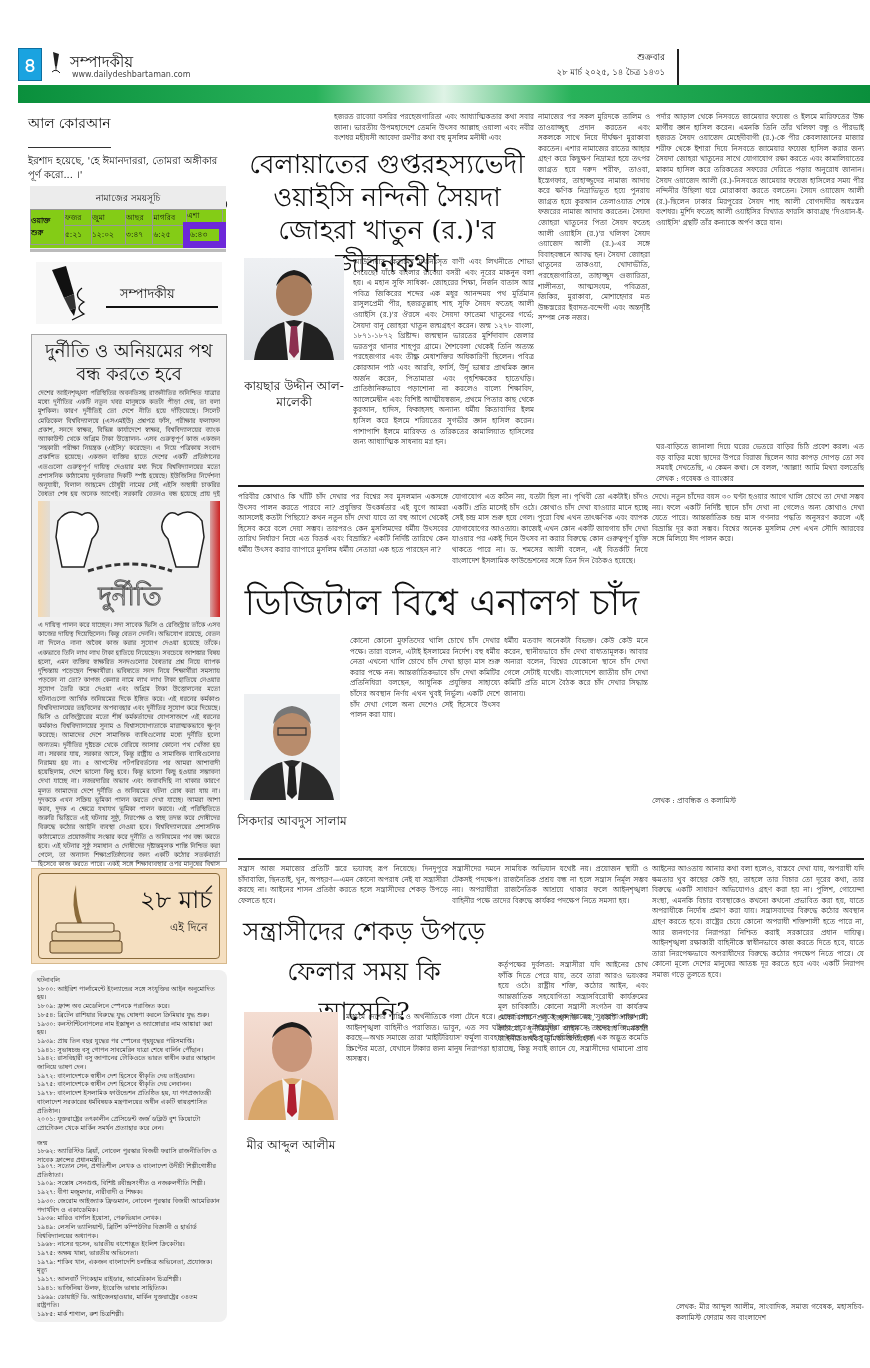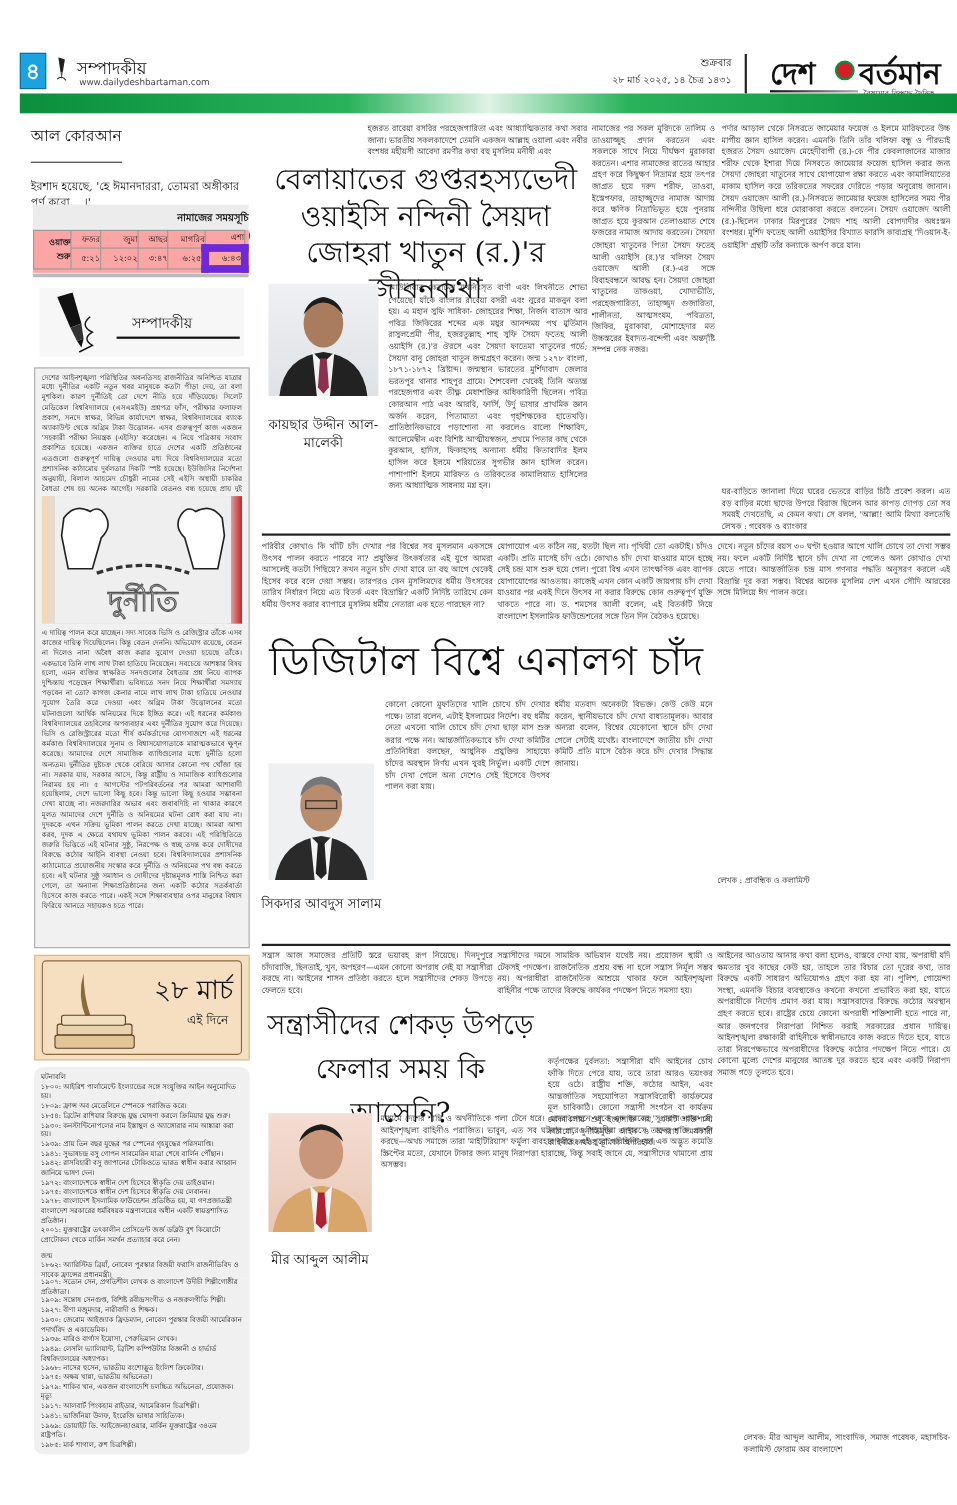--- a/index.html
+++ b/index.html
@@ -31,39 +31,32 @@
   <svg class="abs pen-sm" viewBox="0 0 12 22">
       <path d="M3 0 L9 2 L7 14 L5 14 Z" fill="#222"></path>
       <path d="M5 14 L7 14 L6 20 Z" fill="#555"></path>
       <path d="M2 20 Q6 16 10 21" stroke="#222" fill="none" stroke-width="1"></path>
     </svg>
   <div class="abs sec-name">সম্পাদকীয়</div>
   <div class="abs site">www.dailydeshbartaman.com</div>
   <div class="abs dayname">শুক্রবার</div>
   <div class="abs datestr">২৮ মার্চ ২০২৫, ১৪ চৈত্র ১৪৩১</div>
   <div class="abs vbar"></div>
-  <div class="abs logo">
-    <span class="abs" style="left:5px;top:0;font-size:27px;font-weight:bold;font-family:'DejaVu Serif',serif">দেশ</span>
-    <span class="abs logo-icon" style="left:64px;top:9px"></span>
-    <span class="abs" style="left:86px;top:0;font-size:27px;font-weight:bold;font-family:'DejaVu Serif',serif">বর্তমান</span>
-    <span class="abs" style="left:5px;top:36px;width:80px;height:2px;background:linear-gradient(90deg,#111,#aaa)"></span>
-    <span class="abs" style="left:90px;top:33px;font-size:7px">বৈষম্যের বিরুদ্ধে দৈনিক</span>
-  </div>
   <div class="abs greenbar"></div>
 </div>
 
 <div class="abs" style="left:28px;top:112px;width:200px">
   <div style="font-size:14px;font-family:Liberation Sans, sans-serif;border-bottom:1px solid #333;display:inline-block;padding-bottom:11px">আল কোরআন</div>
-  <div style="font-size:10px;line-height:14px;margin-top:16px;font-family:'DejaVu Serif',serif">ইরশাদ হয়েছে, 'হে ঈমানদাররা, তোমরা অঙ্গীকার পূর্ণ করো... ।'</div>
+  <div style="font-size:10px;line-height:14px;margin-top:6px;font-family:'DejaVu Serif',serif">ইরশাদ হয়েছে, 'হে ঈমানদাররা, তোমরা অঙ্গীকার পূর্ণ করো... ।'</div>
   <div style="font-size:10px;text-align:right;margin-top:14px;font-family:'DejaVu Serif',serif">(সুরা : মায়েদা, আয়াত : ১)</div>
 </div>
 
 <div class="abs" style="left:30px;top:186px;width:196px;height:66px;background:#ececec;border-bottom:3px solid #bbb">
-  <div style="text-align:right;font-size:9px;font-weight:bold;padding:5px 0 3px">নামাজের সময়সূচি</div>
-  <table style="width:100%;font-size:7.5px;text-align:right;background:#fca5a5">
+  <div style="text-align:center;font-size:9px;font-weight:normal;padding:5px 0 3px">নামাজের সময়সূচি</div>
+  <table style="width:100%;font-size:7.5px;text-align:left;background:#84cc16">
     <tbody>
         <tr>
       <td rowspan="2" style="border:1px solid #999;width:34px;font-weight:bold">ওয়াক্ত শুরু</td>
       <td style="border:1px solid #999">ফজর</td>
       <td style="border:1px solid #999">জুমা</td>
       <td style="border:1px solid #999">আছর</td>
       <td style="border:1px solid #999">মাগরিব</td>
       <td style="border:1px solid #999">এশা</td>
     </tr>
     <tr>
@@ -82,20 +75,21 @@
     <path d="M8 4 L22 0 L30 28 L20 32 Z" fill="#111"></path>
     <path d="M20 32 L30 28 L32 42 L26 44 Z" fill="#333"></path>
     <path d="M26 44 L32 42 L30 50 Z" fill="#111"></path>
     <path d="M38 22 Q28 30 40 36 Q30 42 40 48 Q32 52 28 54" stroke="#111" fill="none" stroke-width="1.3"></path>
   </svg>
   <div class="abs" style="left:84px;top:22px;font-size:13px;font-family:'DejaVu Serif',serif">সম্পাদকীয়</div>
   <div class="abs" style="left:70px;top:44px;width:112px;height:1.5px;background:#111"></div>
 </div>
 
 <div class="abs" style="left:31px;top:334px;width:196px;height:528px;border:1px solid #aaa;background:#f1f1f1;padding:4px 6px">
+  <div class="headline" style="position:static;font-size:18px;line-height:23px;margin-bottom:4px">দুর্নীতি ও অনিয়মের পথ বন্ধ করতে হবে</div>
   <div class="col" style="position:static;font-size:6.4px;line-height:9.2px;height:108px;overflow:hidden">দেশের আইনশৃঙ্খলা পরিস্থিতির অবনতিসহ রাজনীতির অনিশ্চিত যাত্রার মধ্যে দুর্নীতির একটি নতুন খবর মানুষকে কতটা পীড়া দেয়, তা বলা মুশকিল। কারণ দুর্নীতিই তো দেশে নীতি হয়ে দাঁড়িয়েছে। সিলেট মেডিকেল বিশ্ববিদ্যালয়ে (এসএমইউ) প্রশ্নপত্র ফাঁস, পরীক্ষার ফলাফল প্রকাশ, সনদে স্বাক্ষর, বিভিন্ন কার্যাদেশে স্বাক্ষর, বিশ্ববিদ্যালয়ের ব্যাংক অ্যাকাউন্ট থেকে অগ্রিম টাকা উত্তোলন- এসব গুরুত্বপূর্ণ কাজ একজন 'সহকারী পরীক্ষা নিয়ন্ত্রক (এইসি)' করেছেন। এ নিয়ে পত্রিকায় সংবাদ প্রকাশিত হয়েছে। একজন ব্যক্তির হাতে দেশের একটি প্রতিষ্ঠানের এতগুলো গুরুত্বপূর্ণ দায়িত্ব দেওয়ার মধ্য দিয়ে বিশ্ববিদ্যালয়ের মতো প্রশাসনিক কাঠামোয় দুর্বলতার দিকটি স্পষ্ট হয়েছে। ইউজিসির নির্দেশনা অনুযায়ী, বিলাল আহমেদ চৌধুরী নামের সেই এইসি অস্থায়ী চাকরির বৈধতা শেষ হয় অনেক আগেই। সরকারি বেতনও বন্ধ হয়েছে প্রায় দুই বছর আগে। তবু তিনি দুই বছর ধরে</div>
   <div style="height:116px;margin:4px 0;background:linear-gradient(90deg,#f5d9b0 0%,#ddd 8%,#e8e8e8 50%,#ddd 92%,#c22 100%);position:relative;overflow:hidden">
     <svg width="184" height="116" viewBox="0 0 184 116">
       <rect x="12" y="0" width="160" height="116" fill="#efefef"></rect>
       <path d="M20 20 q10 -14 24 -6 q8 -6 14 4 q6 10 -4 20 l-8 28 l-22 0 l-6 -30 z" fill="#fff" stroke="#222" stroke-width="1.5"></path>
       <path d="M164 20 q-10 -14 -24 -6 q-8 -6 -14 4 q-6 10 4 20 l8 28 l22 0 l6 -30 z" fill="#fff" stroke="#222" stroke-width="1.5"></path>
       <path d="M50 70 q42 -14 84 0" stroke="#333" fill="none" stroke-width="3" stroke-dasharray="6 3"></path>
       <text x="92" y="104" text-anchor="middle" font-size="26" fill="none" stroke="#555" stroke-width="1" font-family="DejaVu Sans, sans-serif">দুর্নীতি</text>
     </svg>
   </div>
@@ -141,21 +135,21 @@
   <div>১৯৬৮: নাসের হুসেন, ভারতীয় বংশোদ্ভূত ইংলিশ ক্রিকেটার।</div>
   <div>১৯৭৫: অক্ষয় খান্না, ভারতীয় অভিনেতা।</div>
   <div>১৯৭৯: শাকিব খান, একজন বাংলাদেশি চলচ্চিত্র অভিনেতা, প্রযোজক।</div>
   <div>মৃত্যু</div>
   <div>১৯১৭: আলবার্ট পিংকহাম রাইডার, আমেরিকান চিত্রশিল্পী।</div>
   <div>১৯৪১: ভার্জিনিয়া উলফ, ইংরেজি ভাষার সাহিত্যিক।</div>
   <div>১৯৬৯: ডোয়াইট ডি. আইজেনহাওয়ার, মার্কিন যুক্তরাষ্ট্রের ৩৪তম রাষ্ট্রপতি।</div>
   <div>১৯৮৫: মার্ক শাগাল, রুশ চিত্রশিল্পী।</div>
 </div>
 
-<div class="col" style="left:334px;top:112px;width:200px;height:32px;overflow:hidden">হজরত রাবেয়া বসরির পরহেজগারিতা এবং আধ্যাত্মিকতার কথা সবার জানা। ভারতীয় সকলকাদেশে তেমনি একজন আল্লাহ ওয়ালা এবং নবীর বংশধর মহীয়সী আবেদা রমণীর কথা বহু মুসলিম মনীষী এবং</div>
+<div class="col" style="left:334px;top:112px;width:200px;height:32px;overflow:hidden">হজরত রাবেয়া বসরির পরহেজগারিতা এবং আধ্যাত্মিকতার কথা সবার জানা। ভারতীয় উপমহাদেশে তেমনি উৎসব আল্লাহ ওয়ালা এবং নবীর বংশধর মহীয়সী আবেদা রমণীর কথা বহু মুসলিম মনীষী এবং</div>
 <div class="headline" style="left:238px;top:148px;width:298px;font-size:26px;line-height:33px">বেলায়াতের গুপ্তরহস্যভেদী ওয়াইসি নন্দিনী সৈয়দা জোহরা খাতুন (র.)'র জীবনকথা</div>
 <div class="photo" style="left:244px;top:258px;width:100px;height:102px">
   <svg width="100" height="102" viewBox="0 0 100 102">
     <ellipse cx="50" cy="36" rx="18" ry="22" fill="#a87c5c"></ellipse>
     <path d="M32 28 q18 -22 36 0 q-4 -14 -18 -16 q-14 2 -18 16z" fill="#1c1c1c"></path>
     <path d="M10 102 q4 -36 40 -40 q36 4 40 40z" fill="#222"></path>
     <path d="M40 62 l10 10 l10 -10 l-4 40 l-12 0z" fill="#f2f2f2"></path>
     <path d="M47 68 l6 0 l2 26 l-5 6 l-5 -6z" fill="#8c3050"></path>
   </svg>
 </div>

